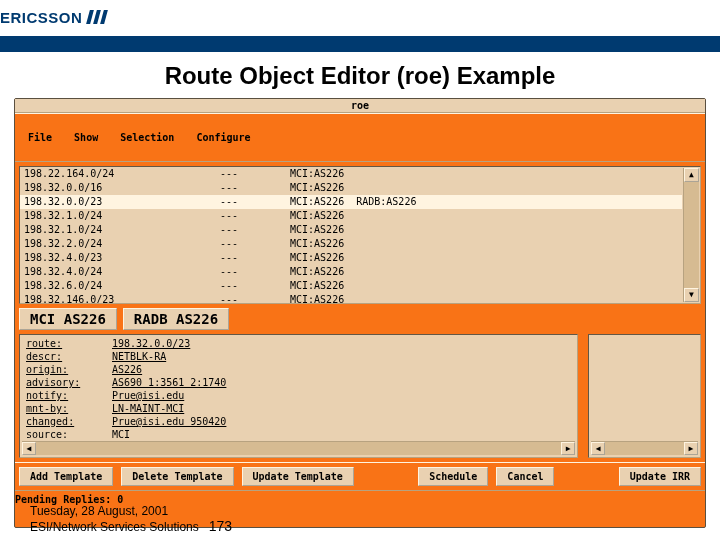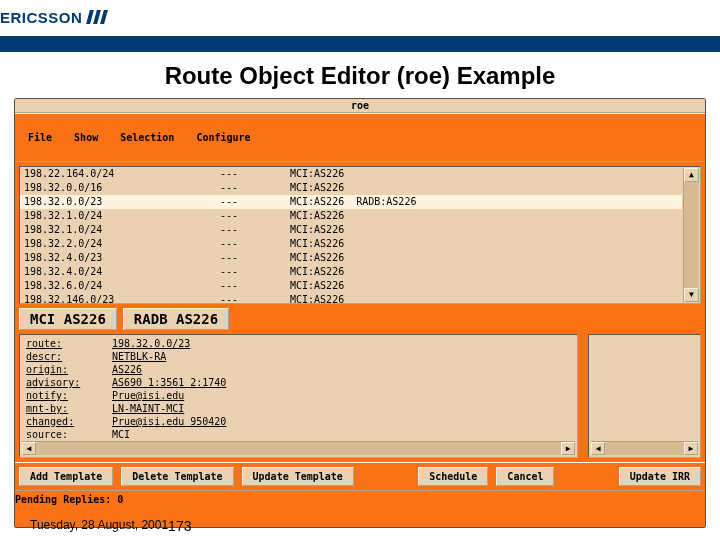--- a/index.html
+++ b/index.html
@@ -194,20 +194,21 @@
   }
   .footer {
     position: absolute;
     bottom: 6px;
     left: 30px;
     right: 31px;
     display: flex;
     justify-content: flex-start;
     font-size: 12px;
     color: #000;
+    flex-direction: column;
   }
   .footer .right { display: flex; align-items: baseline; gap: 10px; }
   .pagenum { font-size: 14px; }
 </style>
 </head>
 <body>
 
 <div class="header">
   <span class="logo-text">ERICSSON</span>
   <span class="logo-bars">
@@ -313,15 +314,16 @@
     <div class="spacer"></div>
     <div class="appbtn">Update IRR</div>
   </div>
 
   <div class="statusbar">Pending Replies: 0</div>
 </div>
 
 <div class="footer">
   <span>Tuesday, 28 August, 2001</span>
   <span class="right">
+    <span>ESI/Network Services Solutions</span>
     <span class="pagenum">173</span>
   </span>
 </div>
 
 </body></html>

